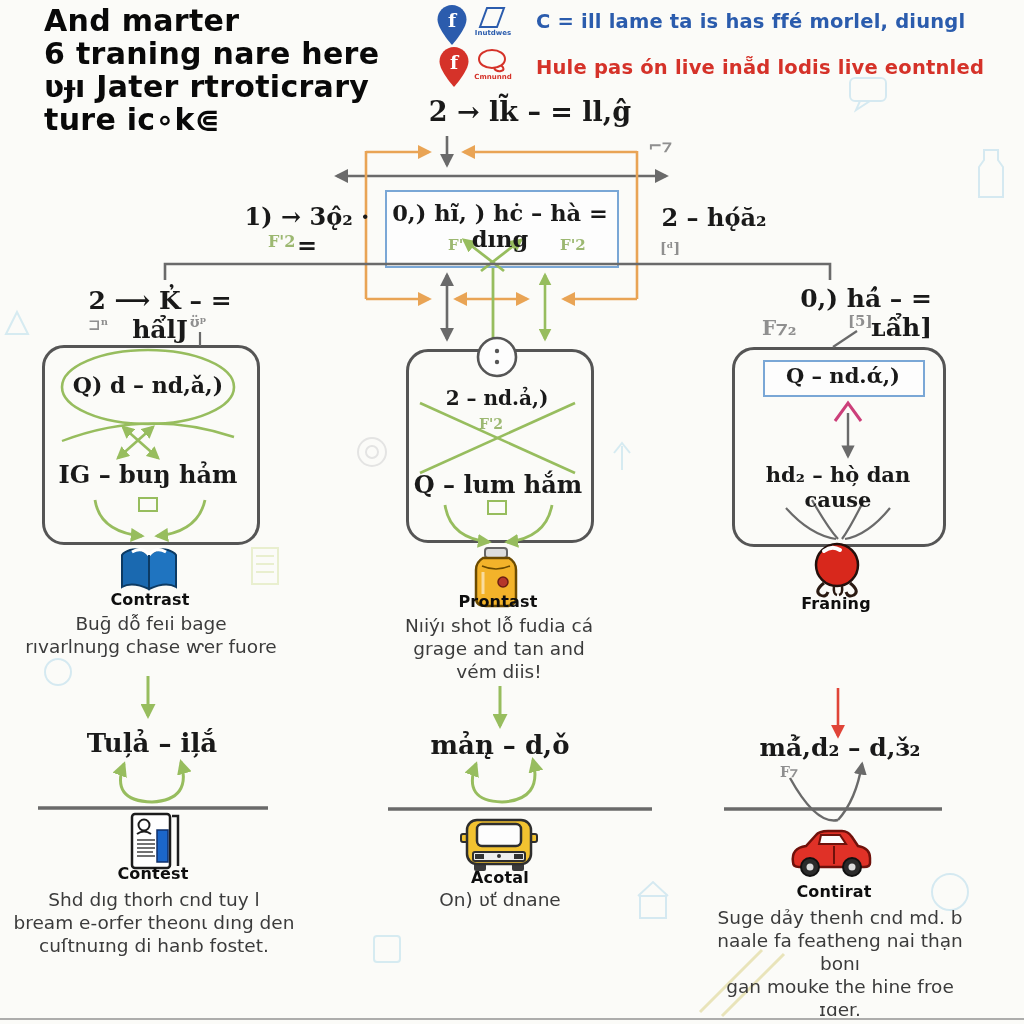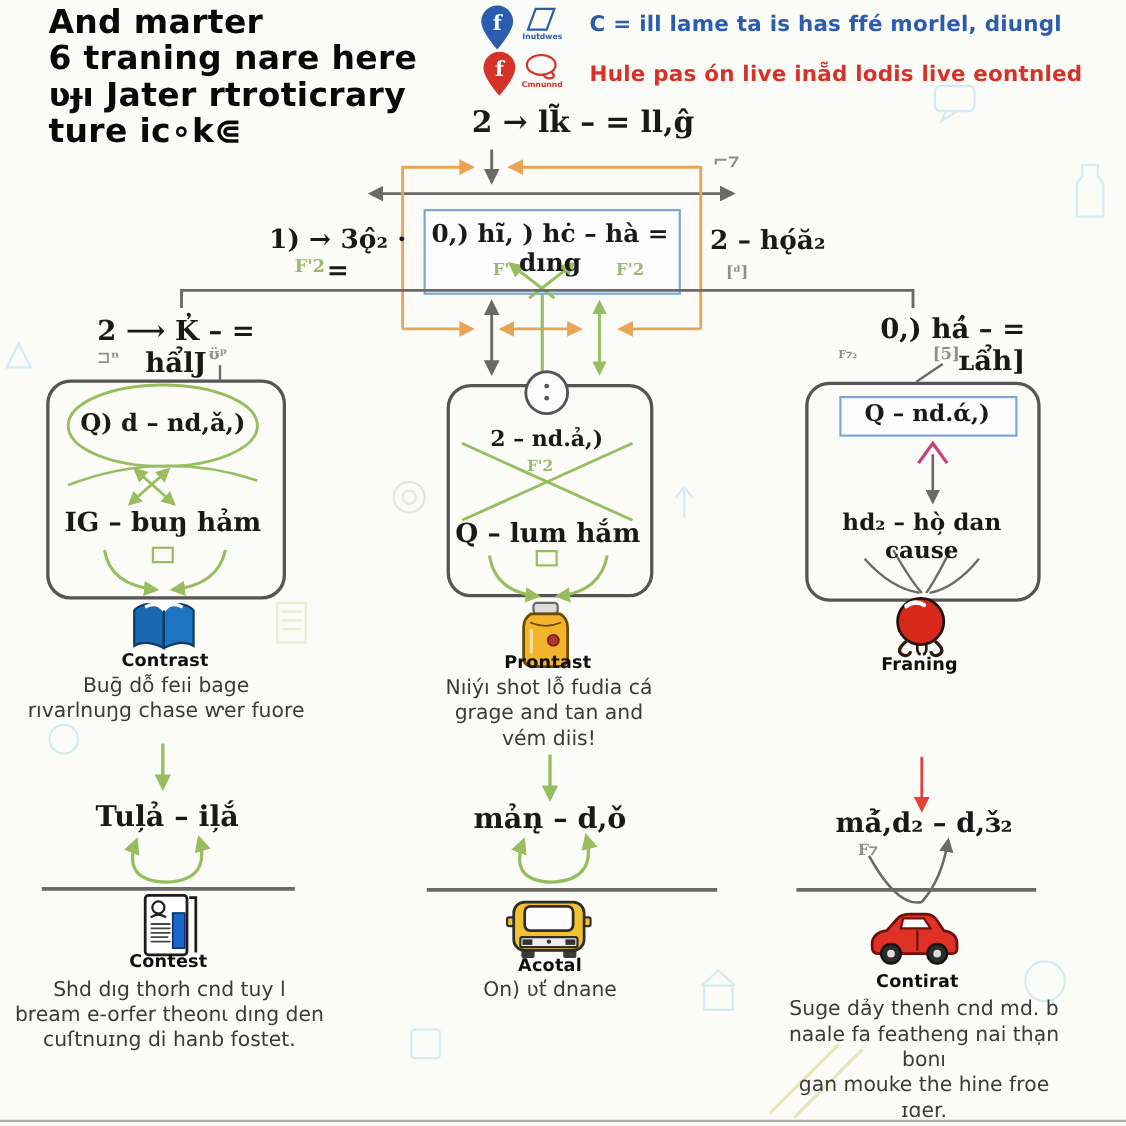--- a/index.html
+++ b/index.html
@@ -177,21 +177,21 @@
   </div>
 
   <div class="abs serif ctr" style="left:400px;top:96px;width:260px;font-size:27px;z-index:3;">2 → lk̃ – = ll,ĝ</div>
   <div class="abs sub sub-gray" style="left:648px;top:134px;font-size:17px;z-index:3;">⌐⁊</div>
 
   <div class="abs serif ctr" style="left:236px;top:202px;width:142px;font-size:24px;z-index:3;">1) → 3ǫ̂₂ · =</div>
   <div class="abs sub sub-green" style="left:268px;top:232px;font-size:16px;z-index:3;">F'2</div>
   <div class="abs serif ctr" style="left:389px;top:200px;width:222px;font-size:22.5px;z-index:3;">0,) hĩ, ) hċ – hà = dıng</div>
   <div class="abs sub sub-green" style="left:448px;top:236px;font-size:15px;z-index:3;">F'</div>
   <div class="abs sub sub-green" style="left:560px;top:236px;font-size:15px;z-index:3;">F'2</div>
-  <div class="abs serif ctr" style="left:632px;top:203px;width:132px;font-size:24px;z-index:3;text-align:center;">2 – hǫ́ă₂</div>
+  <div class="abs serif ctr" style="left:648px;top:203px;width:132px;font-size:24px;z-index:3;text-align:center;">2 – hǫ́ă₂</div>
   <div class="abs sub sub-gray" style="left:660px;top:240px;font-size:14px;z-index:3;">[ᵈ]</div>
 
   <div class="abs serif ctr" style="left:60px;top:286px;width:200px;font-size:25px;z-index:3;">2 ⟶ K̓ – = hẩlJ</div>
   <div class="abs sub sub-gray" style="left:88px;top:316px;font-size:15px;z-index:3;">⊐ⁿ</div>
   <div class="abs sub sub-gray" style="left:190px;top:314px;font-size:14px;z-index:3;">ʊ̈ᵖ</div>
   <div class="abs serif ctr" style="left:60px;top:372px;width:176px;font-size:22px;z-index:3;">Q) d – nd,ǎ,)</div>
   <div class="abs serif ctr" style="left:50px;top:460px;width:196px;font-size:24px;z-index:3;">IG – buŋ hảm</div>
 
   <div class="abs" style="left:118px;top:545px;z-index:3;">
     <svg width="62" height="50" viewBox="0 0 62 50">
@@ -259,21 +259,21 @@
       <rect x="54" y="40" width="9" height="5" fill="#333"></rect>
       <circle cx="39" cy="42" r="2" fill="#333"></circle>
     </svg>
   </div>
   <div class="abs ilabel" style="left:448px;top:868px;width:104px;z-index:3;">Acotal</div>
   <div class="abs cap" style="left:400px;top:888px;width:200px;z-index:3;">
     <div>On) ʋť dnane</div>
   </div>
 
   <div class="abs serif ctr" style="left:736px;top:284px;width:196px;font-size:25px;z-index:3;text-align:right;">0,) há̓ – = ʟẩh]</div>
-  <div class="abs sub sub-gray" style="left:762px;top:314px;font-size:10px;z-index:3;">F⁊₂</div>
+  <div class="abs sub sub-gray" style="left:762px;top:314px;font-size:20px;z-index:3;">F⁊₂</div>
   <div class="abs sub sub-gray" style="left:848px;top:312px;font-size:15px;z-index:3;">[5]</div>
   <div class="abs serif ctr" style="left:765px;top:363px;width:156px;font-size:21px;z-index:3;">Q – nd.ά,)</div>
   <div class="abs serif ctr" style="left:736px;top:462px;width:204px;font-size:21px;z-index:3;">hd₂ – hò̦ dan cause</div>
 
   <div class="abs" style="left:806px;top:542px;z-index:3;">
     <svg width="62" height="60" viewBox="0 0 62 60">
       <circle cx="31" cy="23" r="21" fill="#d8281c" stroke="#23100c" stroke-width="2.5"></circle>
       <path d="M18 9 Q26 3 34 8" stroke="#fff" stroke-width="4" fill="none" stroke-linecap="round"></path>
       <path d="M18 41 Q8 49 14 53 Q20 56 22 50" fill="none" stroke="#2a1a12" stroke-width="3"></path>
       <path d="M44 41 Q54 49 48 53 Q42 56 40 50" fill="none" stroke="#2a1a12" stroke-width="3"></path>

